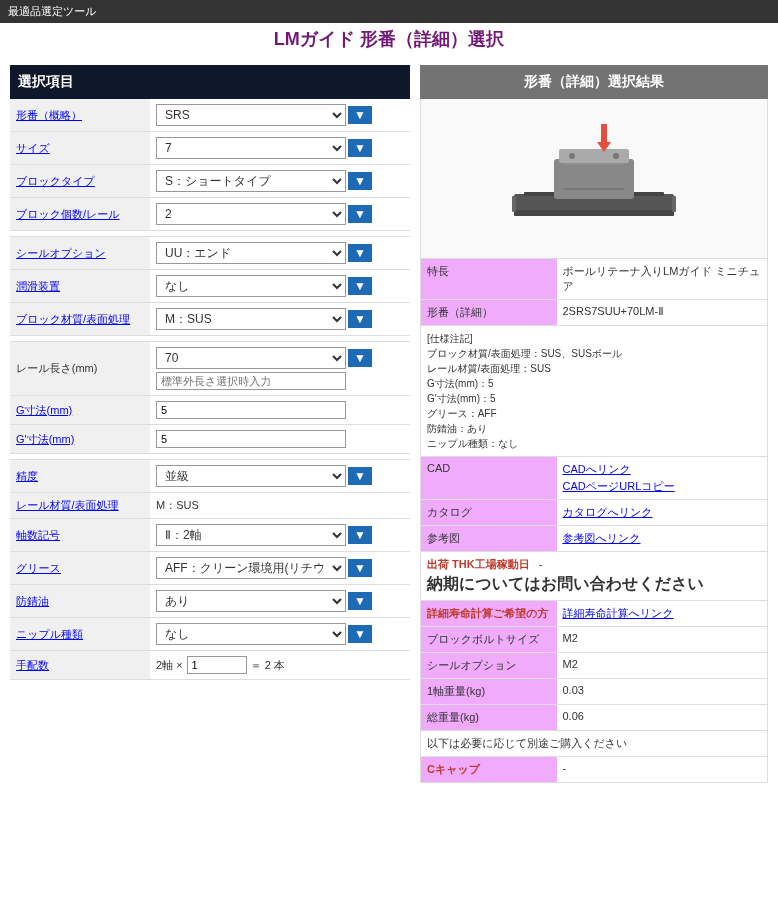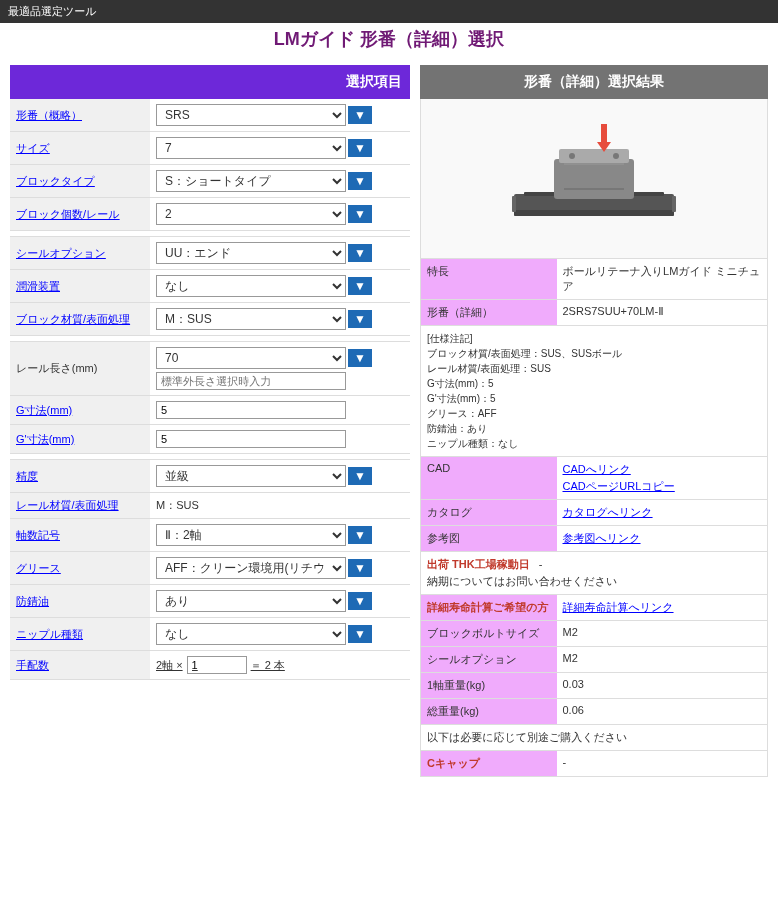--- a/index.html
+++ b/index.html
@@ -26,23 +26,23 @@
       padding: 0 10px 20px 10px;
       gap: 10px;
     }
 
     
     #left-panel {
       flex: 0 0 400px;
     }
 
     .section-header-left {
-      background: #6d28d9;
+      background: #0f172a;
       color: #fff;
-      text-align: right;
+      text-align: left;
       padding: 8px;
       font-size: 14px;
       font-weight: bold;
       margin-bottom: 0;
     }
 
     .form-table {
       width: 100%;
       border-collapse: collapse;
     }
@@ -131,21 +131,20 @@
       display: flex;
       flex-direction: column;
       gap: 3px;
     }
 
     .hand-count-row {
       display: flex;
       align-items: center;
       gap: 4px;
       font-size: 11px;
-      text-decoration: underline;
     }
 
     
     #right-panel {
       flex: 1;
     }
 
     .section-header-right {
       background: #737373;
       color: #fff;
@@ -526,21 +525,21 @@
         </tr>
         <tr>
           <td>参考図</td>
           <td><span class="link-blue">参考図へリンク</span></td>
         </tr>
         <tr>
           <td colspan="2">
             <div>
               <span class="highlight-label" style="color:#c0392b;font-weight:bold;font-size:11px;">出荷 THK工場稼動日</span>
               <span style="margin-left:6px;font-size:11px;">-</span>
-              <div style="font-size:11px;margin-top:2px;">納期についてはお問い合わせください</div>
+              <div style="font-size:16px;margin-top:2px;font-weight:bold;">納期についてはお問い合わせください</div>
             </div>
           </td>
         </tr>
         <tr>
           <td style="color:#c0392b;font-weight:bold;">詳細寿命計算ご希望の方</td>
           <td><span class="link-blue">詳細寿命計算へリンク</span></td>
         </tr>
         <tr>
           <td>ブロックボルトサイズ</td>
           <td>M2</td>

